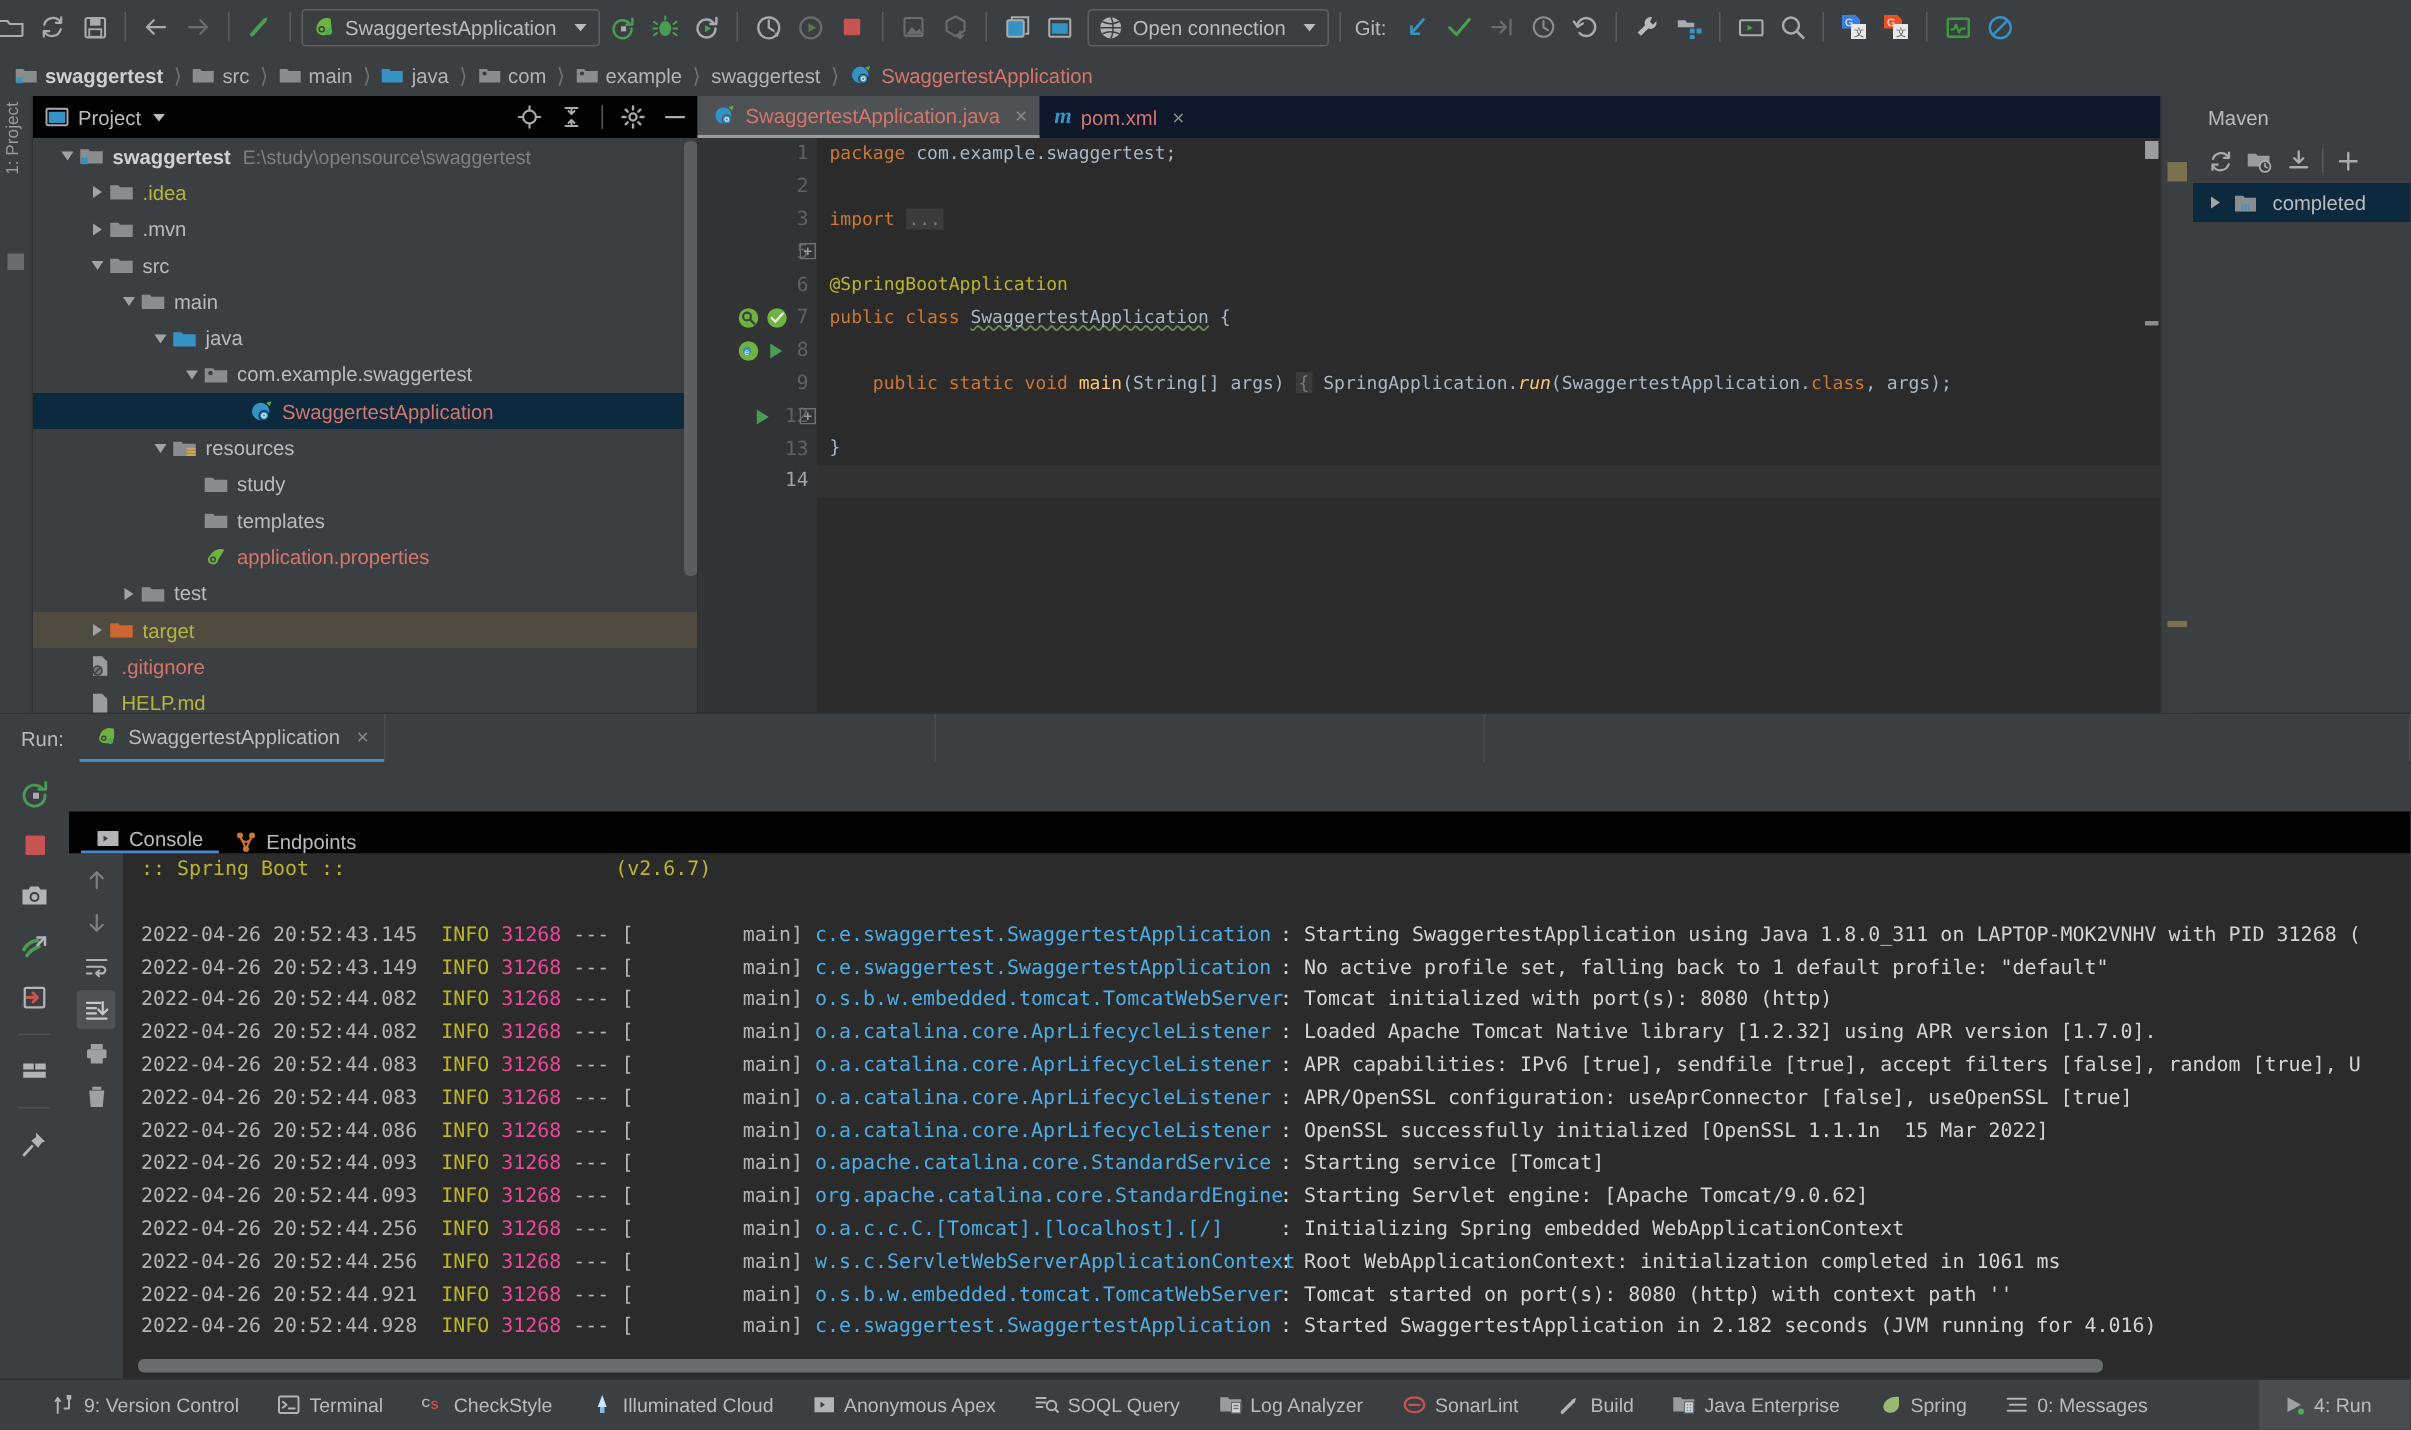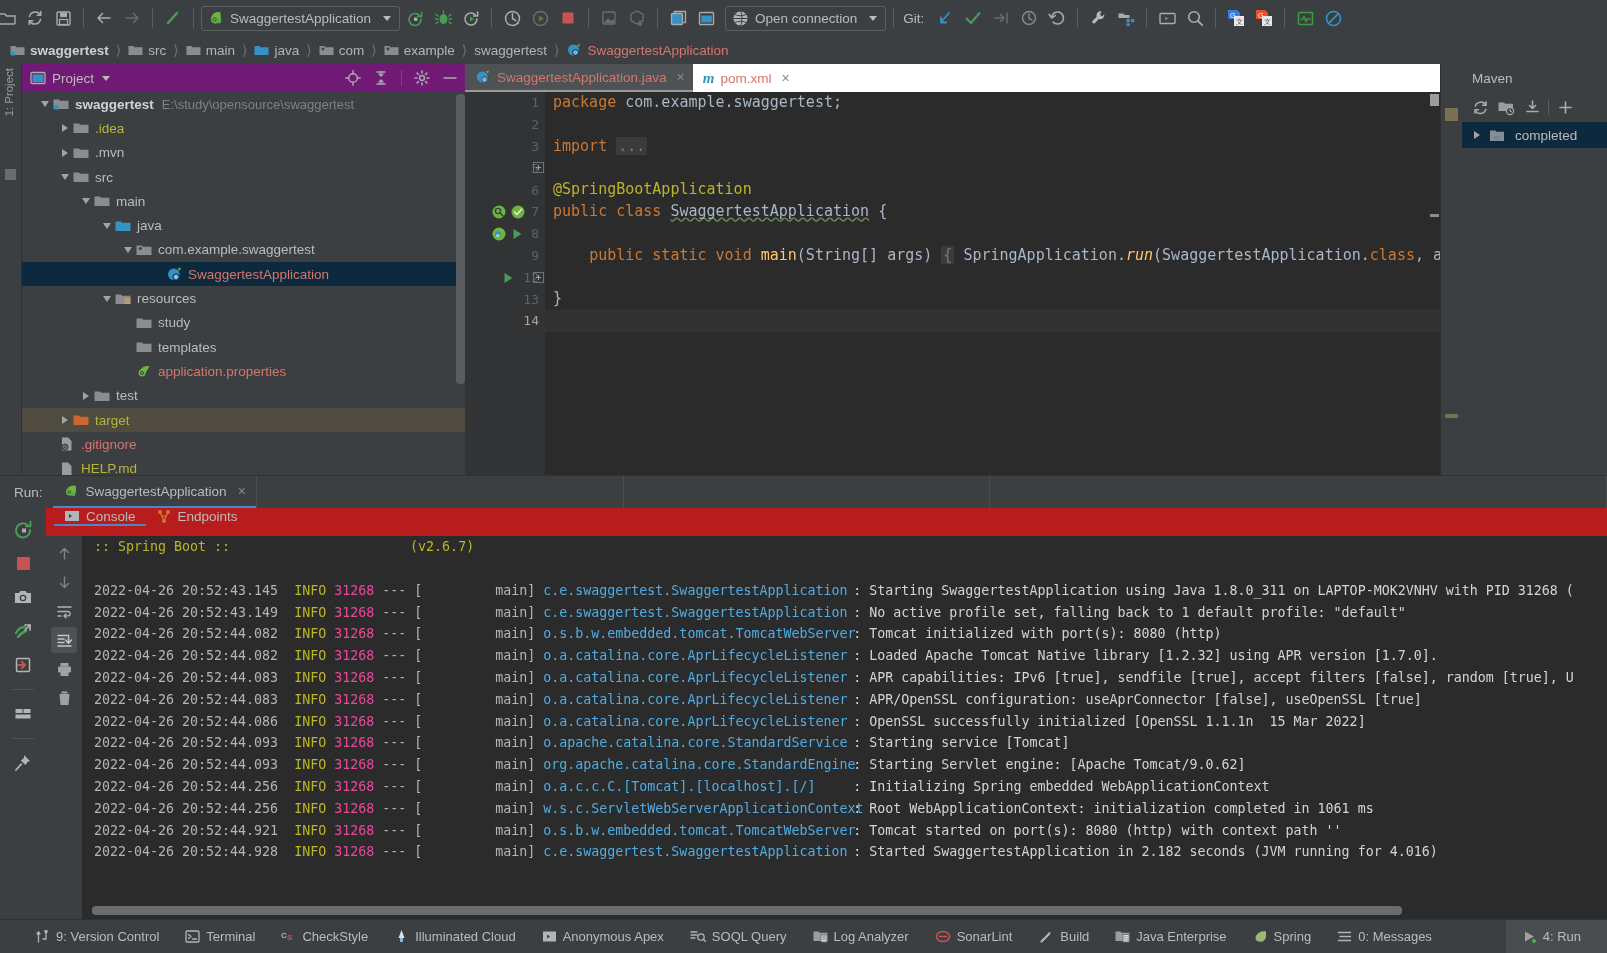--- a/index.html
+++ b/index.html
@@ -52,21 +52,21 @@
     position: relative; flex: none;
   }
   .rail-label {
     position: absolute; left: 3px; white-space: nowrap;
     writing-mode: vertical-rl; transform: rotate(180deg);
     font-size: 11.5px; color: #9a9b9c;
   }
   .rail-box { position: absolute; left: 5px; width: 11px; height: 11px; background: #6a6d6e; }
 
   
-  .projpanel { width: 443px; background: #701a75; display: flex; flex-direction: column; flex: none; }
+  .projpanel { width: 443px; background: #000000; display: flex; flex-direction: column; flex: none; }
   .proj-header {
     height: 28px; display: flex; align-items: center; padding: 0 4px 0 8px; gap: 6px;
     flex: none;
   }
   .proj-title { font-size: 13.5px; color: #bbbbbb; }
   .proj-spacer { flex: 1; }
   .ph-icon { width: 22px; height: 22px; display: flex; align-items: center; justify-content: center; color: #a9abac; }
   .tree { background: #3c3f41; flex: 1; overflow: hidden; position: relative; }
   .trow { height: 24.3px; display: flex; align-items: center; font-size: 13.5px; white-space: nowrap; }
   .trow.selected { background: #0d293e; }
@@ -78,37 +78,37 @@
   .tlabel.path { color: #808080; margin-left: 8px; font-size: 13px; }
   .tlabel.yellow { color: #b5b53d; }
   .tlabel.red { color: #d4766c; }
   .tree-scroll {
     position: absolute; right: 0px; top: 0px; width: 9px; background: #5b5e60;
     border-radius: 4px;
   }
 
   
   .editor { flex: 1; background: #2b2b2b; display: flex; flex-direction: column; min-width: 0; }
-  .etabs { height: 28px; background: #ffffff; display: flex; align-items: stretch; flex: none; text-align: center; }
+  .etabs { height: 28px; background: #0f172a; display: flex; align-items: stretch; flex: none; text-align: center; }
   .etab {
     display: flex; align-items: center; gap: 6px; padding: 0 8px 0 10px; font-size: 13.5px;
     position: relative;
   }
   .etab.active { background: #4e5254; border-bottom: 2px solid #9a9a9a; }
   .etab .lbl { color: #d4766c; }
   .etab .x { color: #87898a; font-size: 14px; margin-left: 4px; }
   .ebody { flex: 1; display: flex; position: relative; overflow: hidden; background: #2b2b2b; }
   .gutter {
     width: 80px; background: #313335; flex: none; position: relative;
     font-family: "DejaVu Sans Mono", monospace; font-size: 13px;
   }
   .gline { height: 21.8px; display: flex; align-items: center; justify-content: flex-end; padding-right: 6px; color: #606366; position: relative; }
   .gline.cur { color: #a4a3a3; }
   .gmarks { position: absolute; left: 26px; top: 0; height: 21.8px; display: flex; align-items: center; gap: 3px; }
-  .codearea { flex: 1; position: relative; font-family: "DejaVu Sans Mono", monospace; font-size: 15px; padding-left: 8px; }
+  .codearea { flex: 1; position: relative; font-family: "DejaVu Sans Mono", monospace; font-size: 12px; padding-left: 8px; }
   .cline { height: 21.8px; line-height: 21.8px; white-space: pre; }
   .k { color: #cc7832; }
   .cls { color: #a9b7c6; }
   .id { color: #a9b7c6; }
   .mth { color: #ffc66d; }
   .ann { color: #bbb529; }
   .fold { color: #7a7a7a; background: #3b3b3b; padding: 0 2px; }
   .wavy { text-decoration: underline wavy #6a8759; text-decoration-skip-ink: none; }
   .curline-hl { position: absolute; left: 0; right: 0; height: 21.8px; background: #323232; }
   .editor-markbar { position:absolute; right:0; top:0; width: 12px; height:100%; }
@@ -133,21 +133,21 @@
   .run-header-fill { flex: 1; background: #3c3f41; border-left: 1px solid #4a4d4f; display:flex; }
   .rhf-seg { border-right: 1px solid #4a4d4f; }
 
   .runbody { flex: 1; display: flex; min-height: 0; }
   .run-toolcol {
     width: 46px; background: #3c3f41; display: flex; flex-direction: column;
     align-items: center; padding-top: 8px; gap: 8px; flex: none;
   }
   .rt-ic { width: 26px; height: 26px; display: flex; align-items: center; justify-content: center; color: #a9abac; }
   .run-right { flex: 1; display: flex; flex-direction: column; min-width: 0; }
-  .ctabs { height: 28px; display: flex; align-items: flex-start; background: #b91c1c; flex: none; padding-left: 8px; }
+  .ctabs { height: 28px; display: flex; align-items: flex-end; background: #000000; flex: none; padding-left: 8px; margin-top: 33px; }
   .ctab { display: flex; align-items: center; gap: 6px; padding: 0 10px; font-size: 13.5px; color: #bbbbbb; }
   .ctab.active { border-bottom: 2px solid #4a88c7; }
   .console-wrap { flex: 1; display: flex; min-height: 0; }
   .console-gutter { width: 36px; background: #3c3f41; display: flex; flex-direction: column; align-items: center; padding-top: 4px; gap: 3px; flex:none; }
   .cg-ic { width: 26px; height: 26px; display: flex; align-items: center; justify-content: center; color: #7d7f80; border-radius: 3px; }
   .cg-ic.active { background: #4e5254; color: #c8c8c8; }
   .cg-sep { width: 20px; height: 1px; background: #4f5254; margin: 3px 0; }
   .console {
     flex: 1; background: #2b2b2b; overflow: hidden; position: relative;
     font-family: "DejaVu Sans Mono", monospace; font-size: 13.3px; padding-left: 12px;

